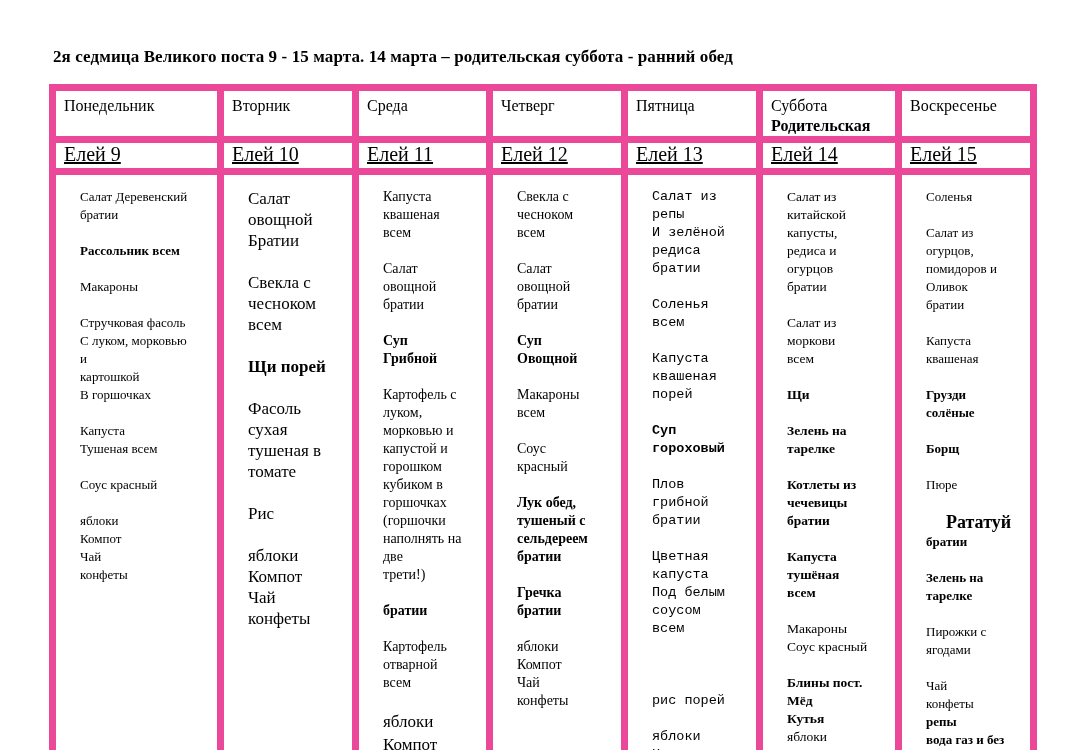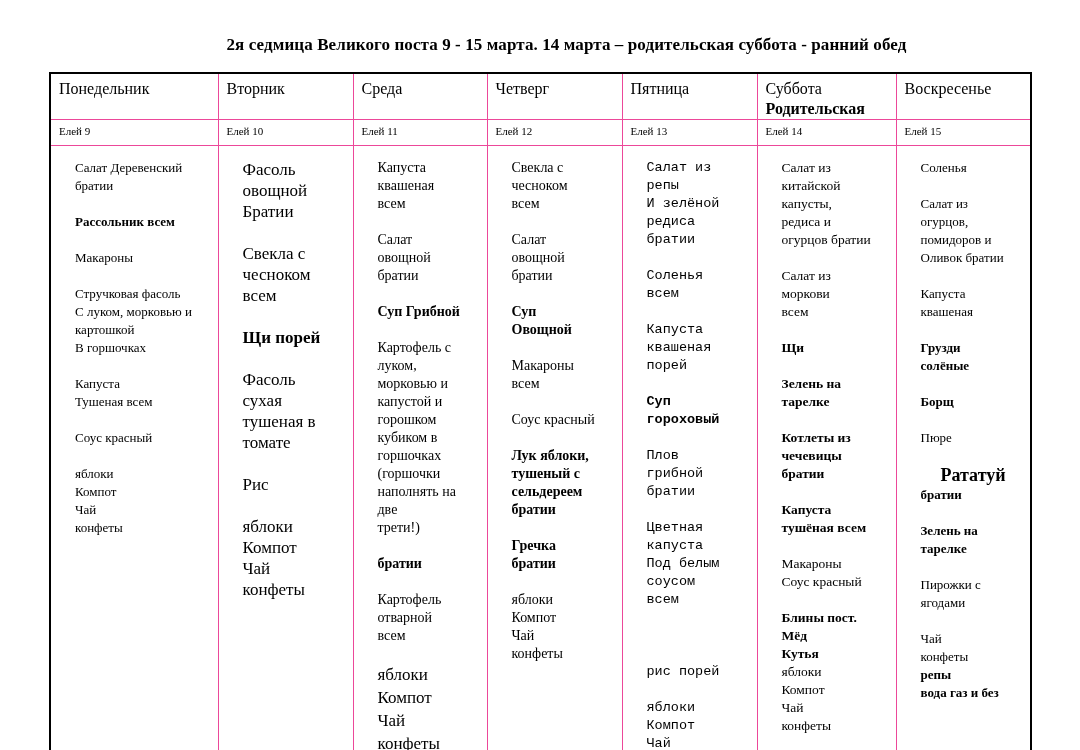--- a/index.html
+++ b/index.html
@@ -4,36 +4,36 @@
 <style>
   html, body { margin: 0; padding: 0; background: #ffffff; }
   body {
     width: 1080px; height: 750px; overflow: hidden;
     font-family: "Liberation Serif", "DejaVu Serif", serif;
     color: #000000;
   }
   .page { padding: 26px 0 0 49px; }
   .title {
     font-weight: bold; font-size: 17px; line-height: 22px;
-    margin: 8px 0 16px 4px; letter-spacing: .1px; text-align: center;
+    margin: 20px 0 16px 4px; letter-spacing: .1px;
   }
   table.menu {
     border-collapse: collapse; table-layout: fixed;
     width: 981px; border: 2px solid #000;
   }
   col.w0 { width: 168px; }
   col.w1 { width: 135px; }
   col.w2 { width: 134px; }
   col.w3 { width: 135px; }
   col.w4 { width: 135px; }
   col.w5 { width: 139px; }
   col.w6 { width: 135px; }
-  td { border: 1px solid #ec4899; vertical-align: top; overflow: hidden; }
+  td { border: 7px solid #ec4899; vertical-align: top; overflow: hidden; }
   .day-cell  { font-size: 16px; line-height: 20px; padding: 5px 8px 0; height: 39px; }
-  .eley-cell { font-size: 11px; line-height: 20px; padding: 1px 8px 2px; height: 22px; }
+  .eley-cell { font-size: 20px; line-height: 20px; padding: 1px 8px 2px; height: 22px; text-decoration: underline; }
   .ccell { padding: 13px 24px 8px; height: 560px; }
   .block { margin-bottom: 18px; }
   .block:last-child { margin-bottom: 0; }
   .bold { font-weight: bold; }
   .c0 { font-size: 13px;   line-height: 18px; }
   .c1 { font-size: 17px;   line-height: 21px; }
   .c1 .block { margin-bottom: 21px; }
   .c2 { font-size: 14px;   line-height: 18px; }
   .c3 { font-size: 14px;   line-height: 18px; }
   .c4 { font-size: 13.5px; line-height: 18px; font-family: Liberation Mono, monospace; }
@@ -118,21 +118,21 @@
             </div>
             <div class="block">
               <div class="line">яблоки</div>
               <div class="line">Компот</div>
               <div class="line">Чай</div>
               <div class="line">конфеты</div>
             </div>
           </td>
           <td class="ccell c1">
             <div class="block">
-              <div class="line">Фасоль</div>
+              <div class="line">Салат</div>
               <div class="line">овощной</div>
               <div class="line">Братии</div>
             </div>
             <div class="block">
               <div class="line">Свекла с</div>
               <div class="line">чесноком всем</div>
             </div>
             <div class="block">
               <div class="line bold">Щи порей</div>
             </div>
@@ -201,21 +201,21 @@
             <div class="block">
               <div class="line bold">Суп Овощной</div>
             </div>
             <div class="block">
               <div class="line">Макароны всем</div>
             </div>
             <div class="block">
               <div class="line">Соус красный</div>
             </div>
             <div class="block">
-              <div class="line bold">Лук яблоки,</div>
+              <div class="line bold">Лук обед,</div>
               <div class="line bold">тушеный с</div>
               <div class="line bold">сельдереем</div>
               <div class="line bold">братии</div>
             </div>
             <div class="block">
               <div class="line bold">Гречка братии</div>
             </div>
             <div class="block">
               <div class="line">яблоки</div>
               <div class="line">Компот</div>

